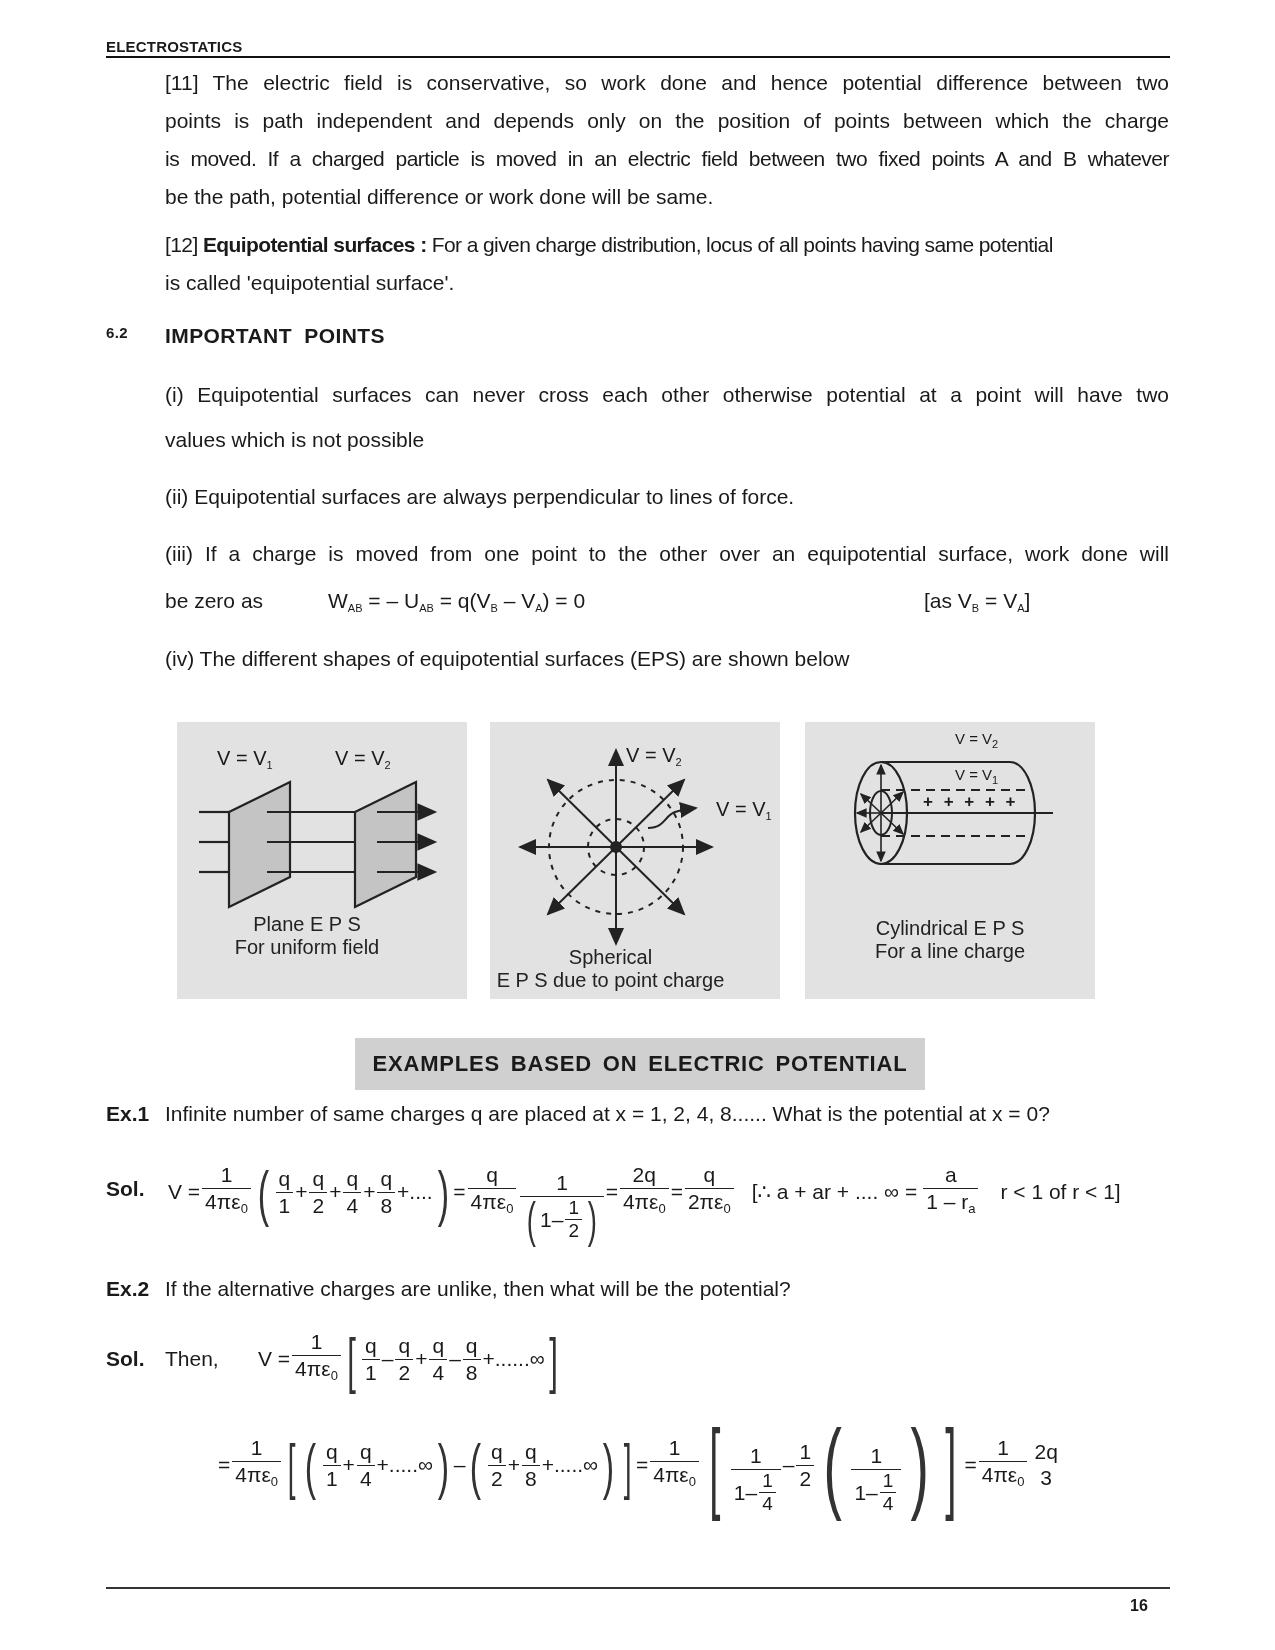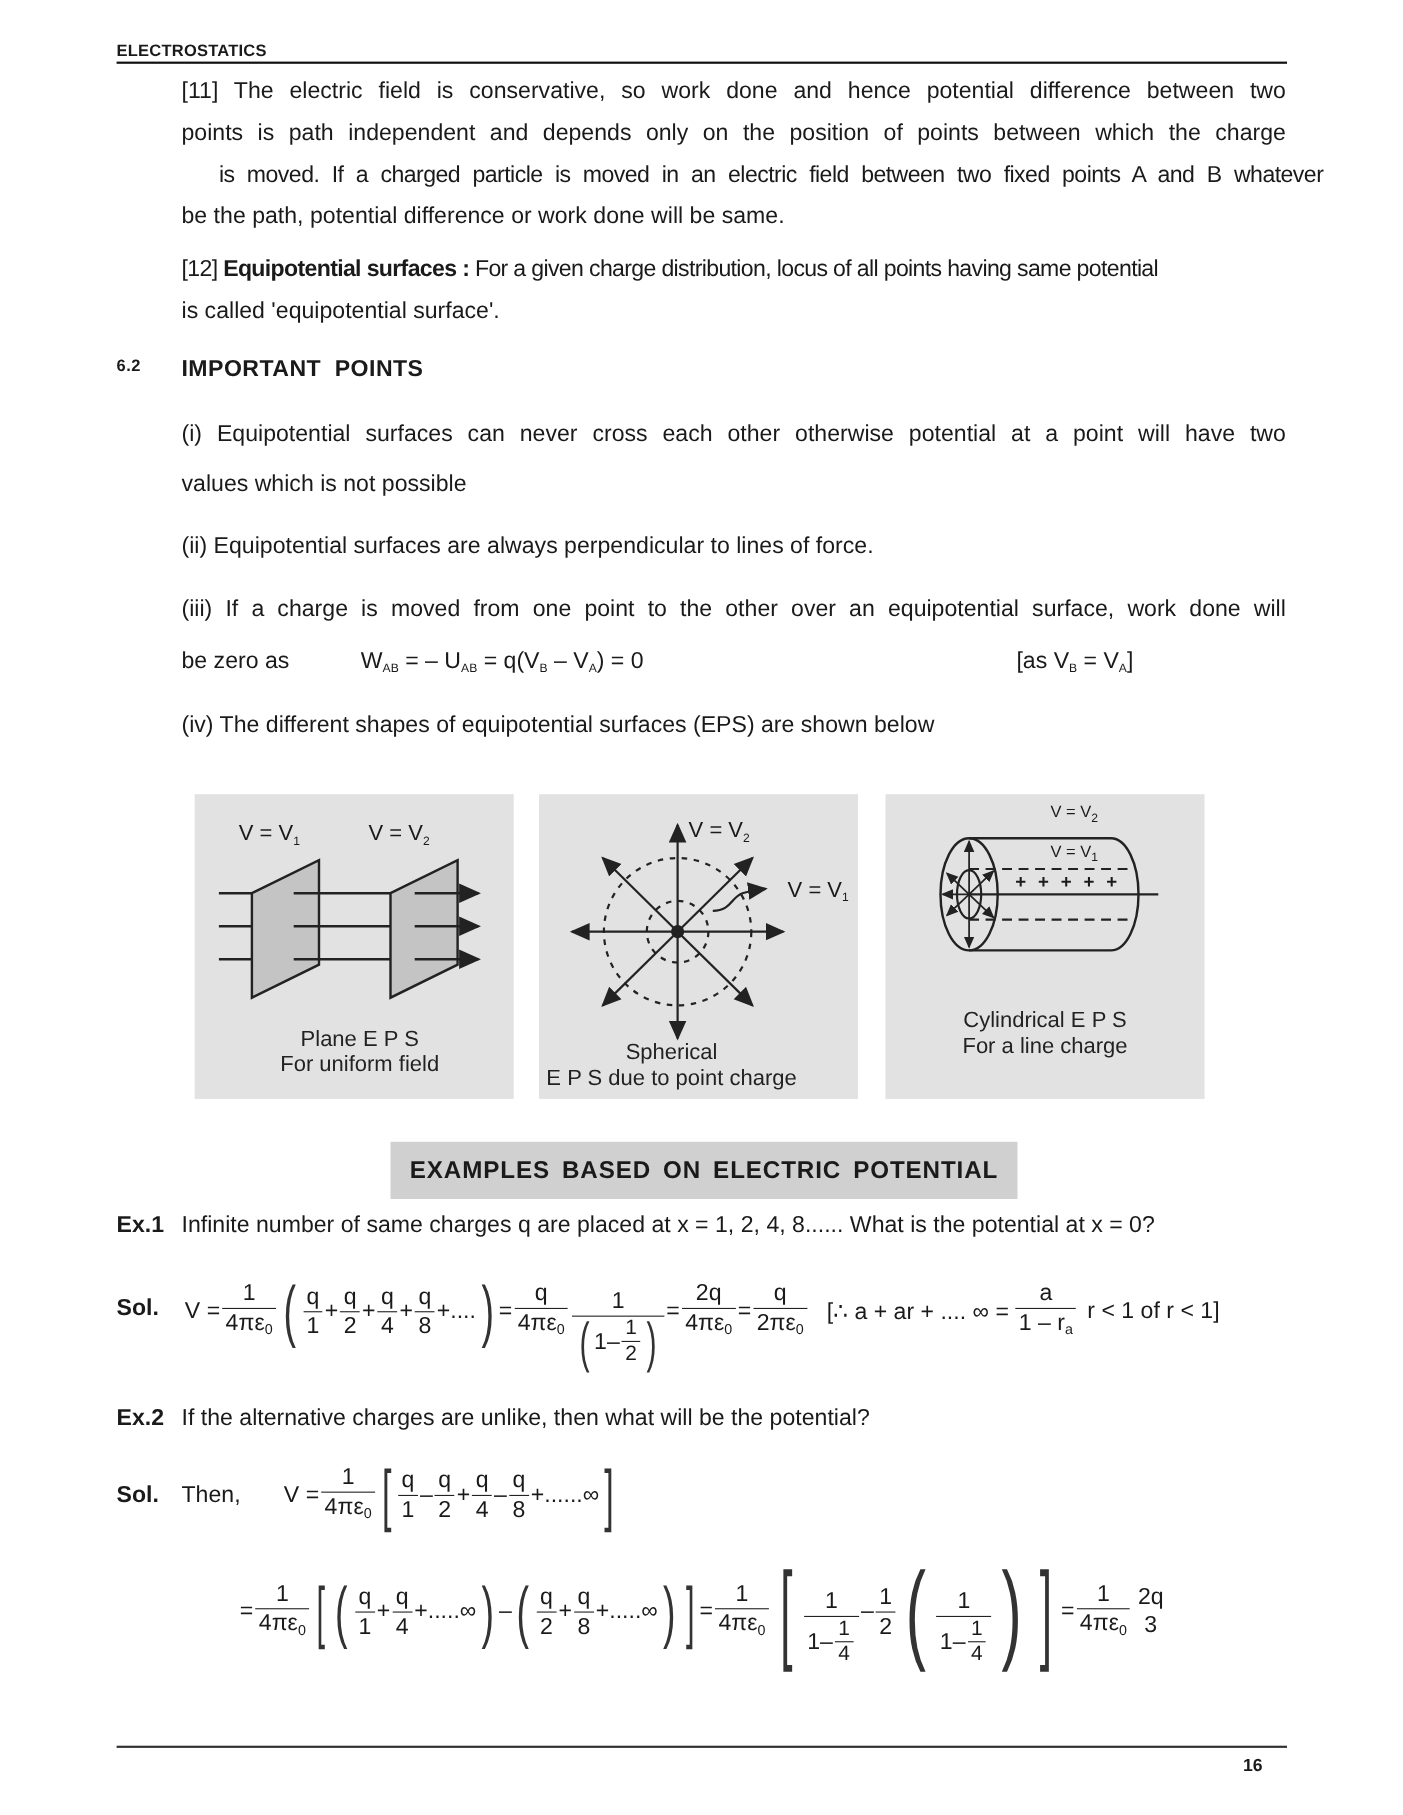--- a/index.html
+++ b/index.html
@@ -30,21 +30,21 @@
 </style>
 </head>
 <body>
 
 <div class="abs run-head">ELECTROSTATICS</div>
 <div class="abs rule-top"></div>
 
 <div class="abs p" style="left:165px; top:64px;">
   <div class="line just">[11] The electric field is conservative, so work done and hence potential difference between two</div>
   <div class="line just">points is path independent and depends only on the position of points between which the charge</div>
-  <div class="line just" style="letter-spacing:-0.5px;margin-left:34px;">is moved. If a charged particle is moved in an electric field between two fixed points A and B whatever</div>
+  <div class="line just" style="letter-spacing:-0.5px;">is moved. If a charged particle is moved in an electric field between two fixed points A and B whatever</div>
   <div class="line">be the path, potential difference or work done will be same.</div>
 </div>
 
 <div class="abs p" style="left:165px; top:226px;">
   <div class="line" style="letter-spacing:-0.6px; width:1004px;">
     <span>[12] </span><span class="b">Equipotential surfaces :</span><span> For a given charge distribution, locus of all points having same potential</span>
   </div>
   <div class="line">is called 'equipotential surface'.</div>
 </div>
 
@@ -84,21 +84,21 @@
     </g>
     <polygon points="178,90 239,60 239,155 178,185" fill="#c4c4c4" stroke="#222" stroke-width="2.2"></polygon>
     <g stroke="#222" stroke-width="2.2" marker-end="url(#ah1)">
       <line x1="200" y1="90" x2="258" y2="90"></line>
         <line x1="200" y1="120" x2="258" y2="120"></line>
         <line x1="200" y1="150" x2="258" y2="150"></line>
     </g>
   </svg>
   <div class="abs" style="left:40px; top:25px; font-size:20px;"><span>V = V</span><sub>1</sub></div>
   <div class="abs" style="left:158px; top:25px; font-size:20px;"><span>V = V</span><sub>2</sub></div>
-  <div class="abs cap" style="left:0; width:260px; top:212px;padding-left:20px;">
+  <div class="abs cap" style="left:0; width:260px; top:191px;">
     <div>Plane E P S</div>
     <div>For uniform field</div>
   </div>
 </div>
 
 <div class="abs panel" style="left:490px; top:722px; width:290px; height:277px;">
   <svg width="290" height="230" style="position:absolute; left:0; top:0;">
     <defs>
       <marker id="ah2" markerWidth="10" markerHeight="10" refX="8" refY="5" orient="auto">
           <path d="M0,1 L9,5 L0,9 Z" fill="#222"></path>
@@ -225,21 +225,21 @@
   <span>=</span>
   <span class="frac">
       <span class="n">q</span>
       <span class="d"><span>2πε</span><span class="eps0">0</span></span>
     </span>
   <span style="margin-left:16px;">[∴ a + ar + .... ∞ =</span>
   <span class="frac" style="margin-left:6px;">
       <span class="n">a</span>
       <span class="d"><span>1 – r</span><span class="eps0">a</span></span>
     </span>
-  <span style="margin-left:8px;text-align:right;">r &lt; 1 of r &lt; 1]</span>
+  <span style="margin-left:20px;text-align:right;">r &lt; 1 of r &lt; 1]</span>
 </div>
 
 <div class="abs p line" style="left:106px; top:1270px;">
   <span class="b" style="display:inline-block; width:59px;">Ex.2</span><span>If the alternative charges are unlike, then what will be the potential?</span>
 </div>
 
 <div class="abs b p" style="left:106px; top:1340px;">Sol.</div>
 <div class="abs p" style="left:165px; top:1340px;">Then,</div>
 <div class="abs row math" style="left:258px; top:1326px; height:66px;">
   <span>V =</span>

